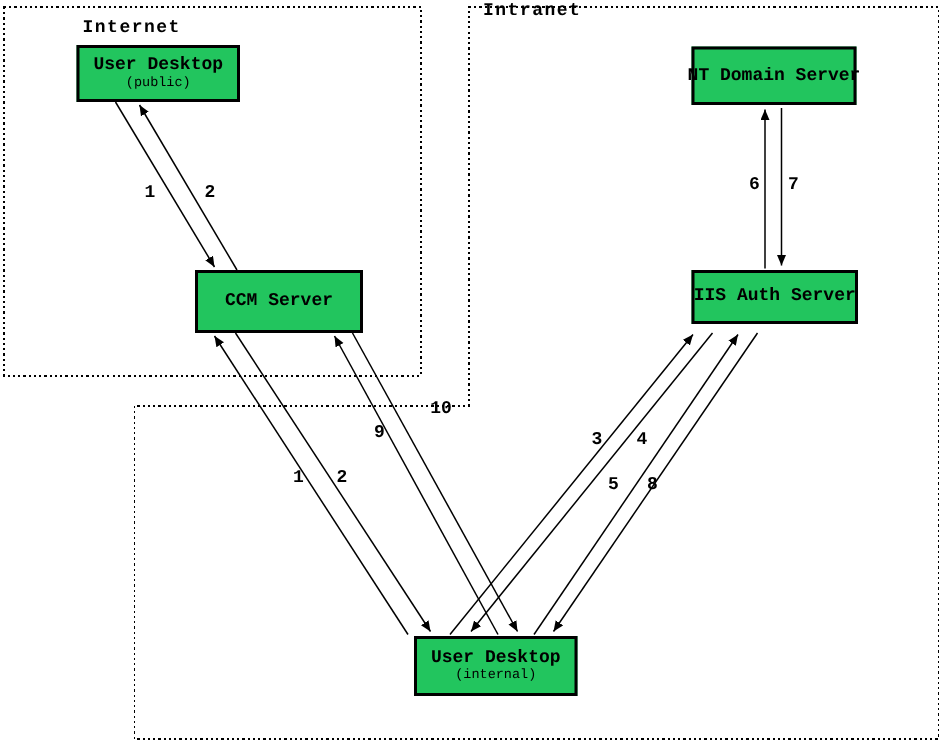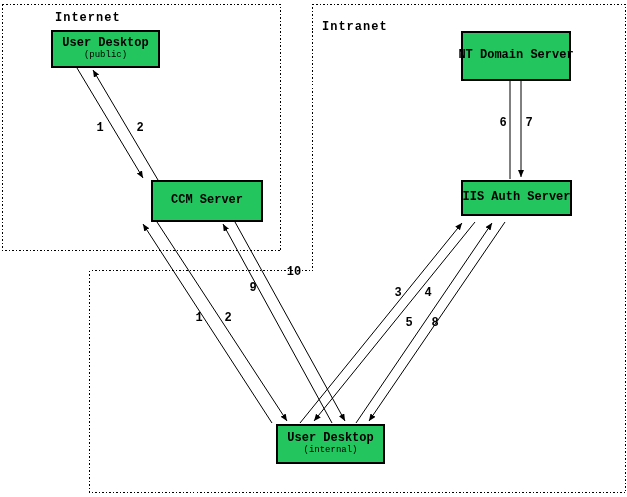--- a/index.html
+++ b/index.html
@@ -82,32 +82,32 @@
     <line x1="475" y1="222" x2="314" y2="421" stroke="#000000" stroke-width="1" marker-end="url(#arrow)"></line>
 
     <line x1="356" y1="423" x2="492" y2="223" stroke="#000000" stroke-width="1" marker-end="url(#arrow)"></line>
     <line x1="505" y1="222" x2="369" y2="421" stroke="#000000" stroke-width="1" marker-end="url(#arrow)"></line>
 
     <line x1="510" y1="179" x2="510" y2="73" stroke="#000000" stroke-width="1" marker-end="url(#arrow)"></line>
     <line x1="521" y1="72" x2="521" y2="177" stroke="#000000" stroke-width="1" marker-end="url(#arrow)"></line>
   </svg>
 
   <div class="region-label" style="left:10px; top:11px;margin-left:45px;">Internet</div>
-  <div class="region-label" style="left:322px; top:20px;text-align:center;">Intranet</div>
+  <div class="region-label" style="left:322px; top:0;text-align:center;">Intranet</div>
 
   <div class="node" style="left:51px; top:30px; width:109px; height:38px;">
     <div class="node-title">User Desktop</div>
     <div class="node-subtitle">(public)</div>
   </div>
 
-  <div class="node" style="left:130px; top:180px; width:112px; height:42px;margin-left:21px;">
+  <div class="node" style="left:130px; top:180px; width:112px; height:42px;">
     <div class="node-title">CCM Server</div>
   </div>
 
-  <div class="node" style="left:461px; top:31px; width:110px; height:50px;">
+  <div class="node" style="left:461px; top:31px; width:110px; height:39px;">
     <div class="node-title">NT Domain Server</div>
   </div>
 
   <div class="node" style="left:461px; top:180px; width:111px; height:36px;">
     <div class="node-title">IIS Auth Server</div>
   </div>
 
   <div class="node" style="left:276px; top:424px; width:109px; height:40px;">
     <div class="node-title">User Desktop</div>
     <div class="node-subtitle">(internal)</div>

